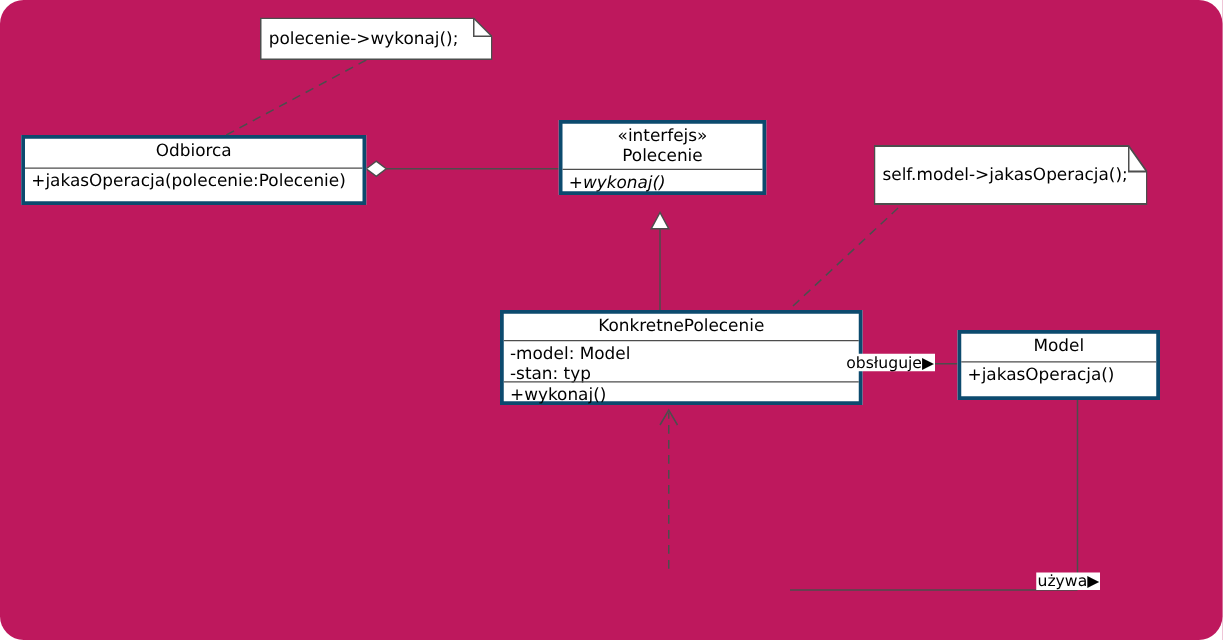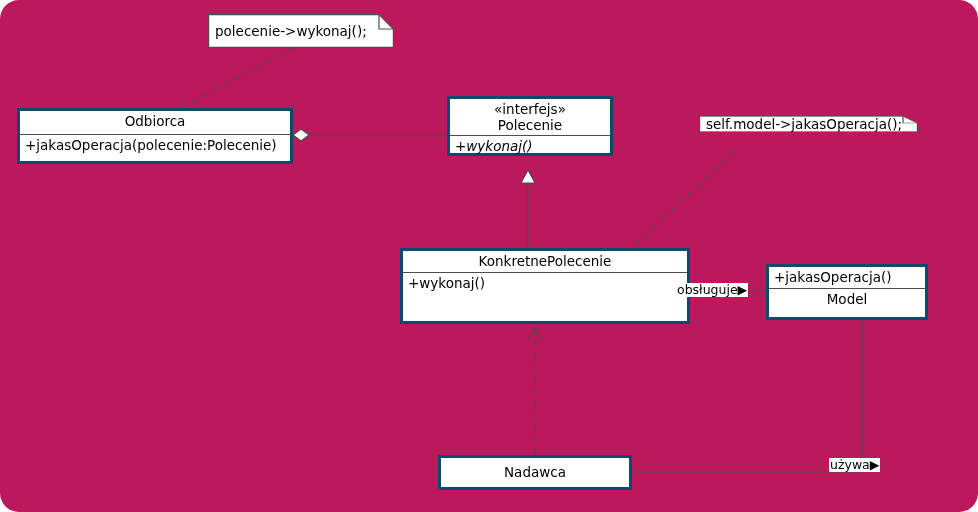--- a/index.html
+++ b/index.html
@@ -138,21 +138,21 @@
   </svg>
 
   <div class="uml-note" style="left:208px; top:14px; width:186px; height:34px;">
     <svg class="note-body" viewBox="0 0 186 34" xmlns="http://www.w3.org/2000/svg" preserveAspectRatio="none">
       <path d="M0.6,0.6 H171 L185.4,15 V33.4 H0.6 Z" fill="#ffffff" stroke="#4d4d4d" stroke-width="1.2"></path>
       <path d="M171,0.6 V15 H185.4" fill="none" stroke="#4d4d4d" stroke-width="1.2"></path>
     </svg>
     <div class="note-text">polecenie-&gt;wykonaj();</div>
   </div>
 
-  <div class="uml-note" style="left:699px; top:116px; width:219px; height:16px;padding-left:12px;">
+  <div class="uml-note" style="left:699px; top:116px; width:219px; height:48px;padding-left:12px;">
     <svg class="note-body" viewBox="0 0 219 34" xmlns="http://www.w3.org/2000/svg" preserveAspectRatio="none">
       <path d="M0.6,0.6 H204 L218.4,15 V33.4 H0.6 Z" fill="#ffffff" stroke="#4d4d4d" stroke-width="1.2"></path>
       <path d="M204,0.6 V15 H218.4" fill="none" stroke="#4d4d4d" stroke-width="1.2"></path>
     </svg>
     <div class="note-text">self.model-&gt;jakasOperacja();</div>
   </div>
 
   <div class="uml-class" style="left:17px; top:108px; width:276px; height:56px;">
     <div class="compartment c-title" style="height:23px;">Odbiorca</div>
     <div class="compartment c-left">
@@ -165,33 +165,34 @@
       <span class="stereotype">«interfejs»</span>
       <span class="stereotype">Polecenie</span>
     </div>
     <div class="compartment c-left">
       <span class="attr-line italic">+wykonaj()</span>
     </div>
   </div>
 
   <div class="uml-class" style="left:400px; top:248px; width:290px; height:76px;">
     <div class="compartment c-title" style="height:21px;">KonkretnePolecenie</div>
+    <div class="compartment c-left" style="height:33px;">
+      <span class="attr-line">-model: Model</span>
+      <span class="attr-line">-stan: typ</span>
+    </div>
     <div class="compartment c-left">
       <span class="attr-line">+wykonaj()</span>
     </div>
   </div>
 
   <div class="uml-class" style="left:766px; top:264px; width:162px; height:56px;">
+    <div class="compartment c-title" style="height:22px;">Model</div>
     <div class="compartment c-left">
       <span class="attr-line">+jakasOperacja()</span>
     </div>
-    <div class="compartment c-title" style="height:22px;">Model</div>
   </div>
 
-  <div class="uml-class" style="left:438px; top:455px; width:194px; height:35px;">
-    <div class="compartment c-title" style="height:33px; display:flex; align-items:center; justify-content:center;">Nadawca</div>
-  </div>
 
   <div class="edge-label" style="left:676px; top:283px;">obsługuje▶</div>
 
   <div class="edge-label" style="left:829px; top:458px;">używa▶</div>
 
 </div>
 
 </body></html>

